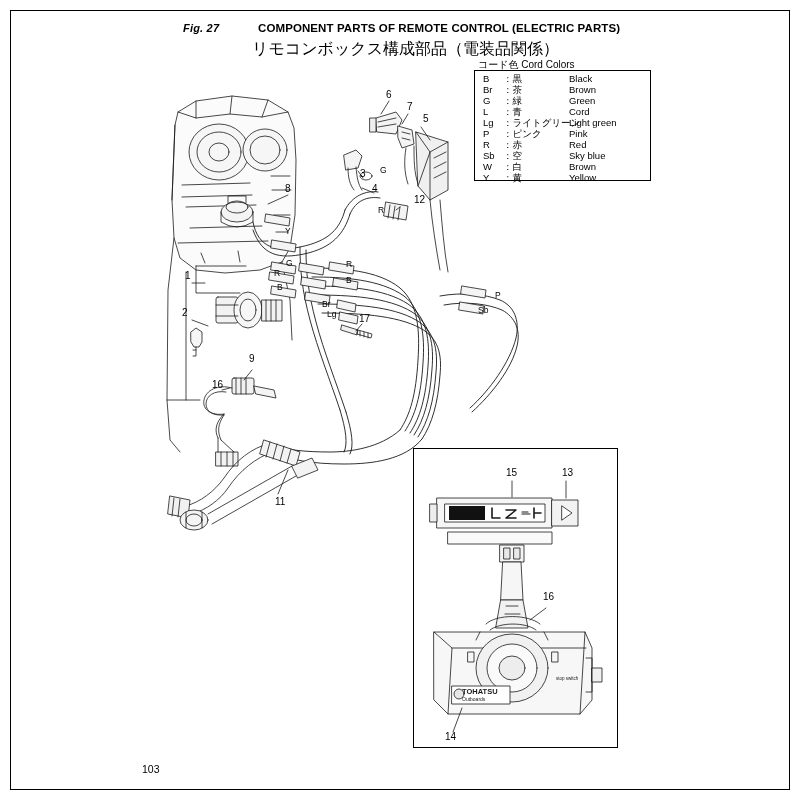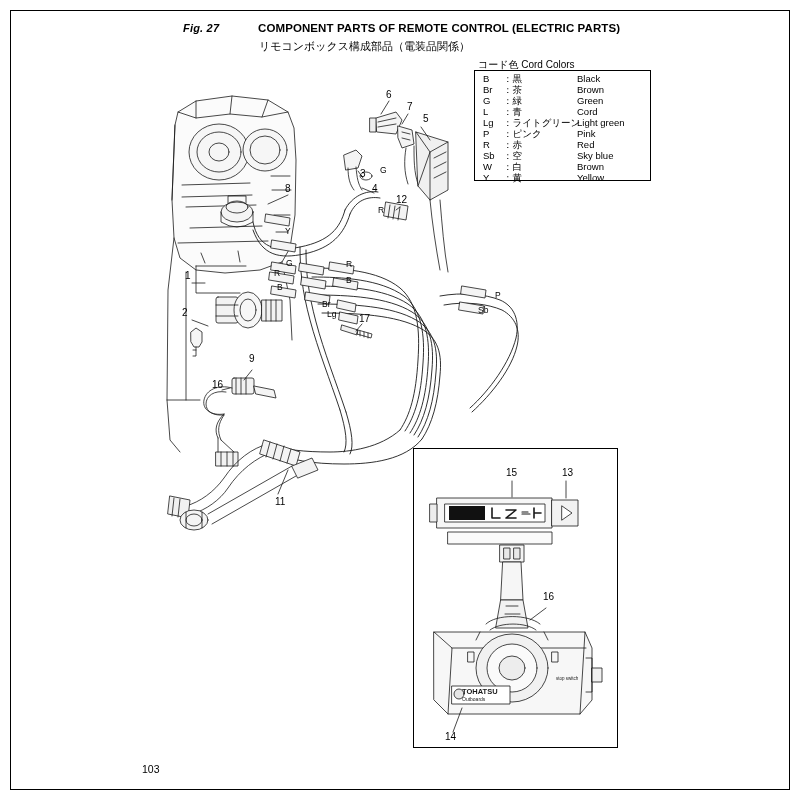--- a/index.html
+++ b/index.html
@@ -42,23 +42,23 @@
     left: 258px;
     top: 22px;
     font-size: 11.5px;
     font-weight: bold;
     color: #000;
     letter-spacing: 0.1px;
     white-space: nowrap;
   }
   .title-jp {
     position: absolute;
-    left: 259px;
+    left: 252px;
     top: 39px;
-    font-size: 11px;
+    font-size: 16px;
     color: #000;
     white-space: nowrap;
   }
   
   .cord-title {
     position: absolute;
     left: 478px;
     top: 58px;
     font-size: 10px;
     color: #000;
@@ -89,21 +89,20 @@
   }
   .cord-jp {
     position: absolute;
     left: 28px;
     font-size: 9.5px;
   }
   .cord-en {
     position: absolute;
     left: 94px;
     font-size: 9.5px;
-    margin-left: 8px;
   }
   
   .inset-box {
     position: absolute;
     left: 413px;
     top: 448px;
     width: 205px;
     height: 300px;
     border: 1px solid #000;
     box-sizing: border-box;
@@ -478,21 +477,21 @@
   <div class="lbl" style="left:182px; top:307px;">2</div>
   <div class="lbl" style="left:360px; top:168px;">3</div>
   <div class="lbl" style="left:372px; top:183px;">4</div>
   <div class="lbl" style="left:423px; top:113px;">5</div>
   <div class="lbl" style="left:386px; top:89px;">6</div>
   <div class="lbl" style="left:407px; top:101px;">7</div>
   <div class="lbl" style="left:285px; top:183px;">8</div>
   <div class="lbl" style="left:249px; top:353px;">9</div>
   <div class="lbl" style="left:212px; top:379px;">16</div>
   <div class="lbl" style="left:275px; top:496px;">11</div>
-  <div class="lbl" style="left:396px; top:194px;">12</div>
+  <div class="lbl" style="left:414px; top:194px;">12</div>
   <div class="lbl" style="left:562px; top:467px;">13</div>
   <div class="lbl" style="left:445px; top:731px;">14</div>
   <div class="lbl" style="left:506px; top:467px;">15</div>
   <div class="lbl" style="left:543px; top:591px;">16</div>
   <div class="lbl" style="left:359px; top:313px;">17</div>
 
   <div class="clbl" style="left:380px; top:165px;">G</div>
   <div class="clbl" style="left:285px; top:226px;">Y</div>
   <div class="clbl" style="left:378px; top:205px;">R</div>
   <div class="clbl" style="left:286px; top:258px;">G</div>

